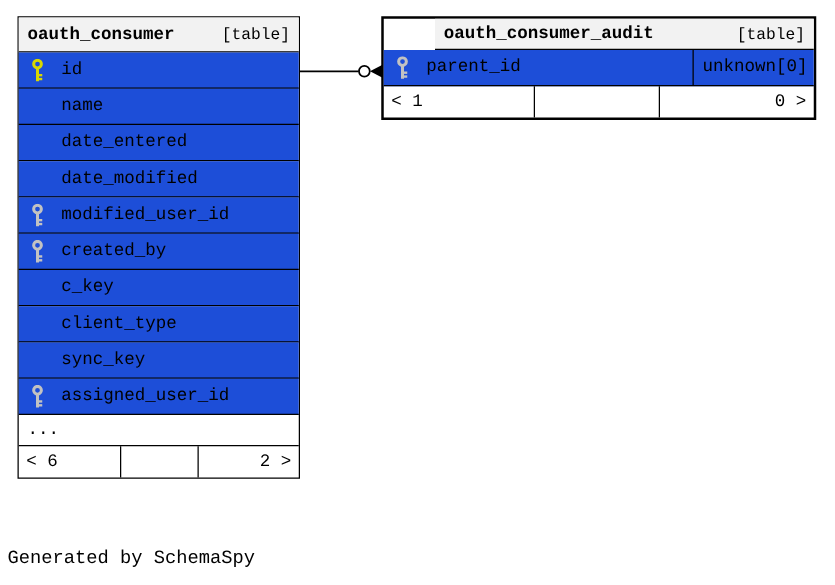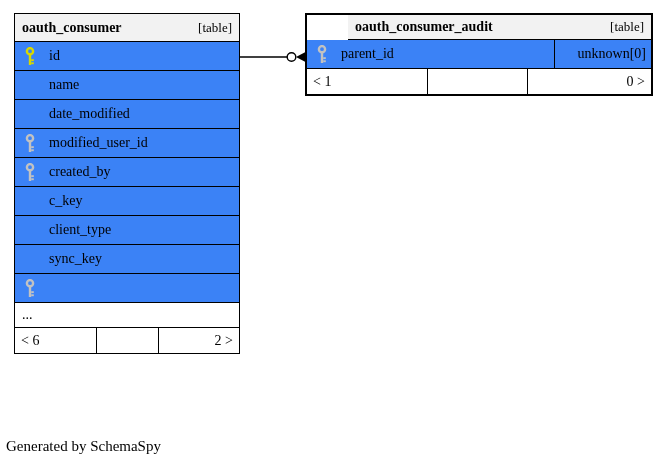--- a/index.html
+++ b/index.html
@@ -1,34 +1,34 @@
 <!DOCTYPE html>
 <html style="--bg: #ffffff; --header-bg: #f2f2f2; --border: #000000; --pk-key: #d8d800; --fk-key: #c2c2c2;"><head>
 <meta charset="utf-8">
 <style>
   html,body { margin:0; padding:0; background:#fff; }
   .canvas {
     position:relative; width:668px; height:468px; background:var(--bg,#fff);
-    font-family:Liberation Serif, serif; color:#000; overflow:hidden;
+    font-family:Liberation Mono, monospace; color:#000; overflow:hidden;
   }
   .dbtable {
     position:absolute; background:#fff; border:1px solid #000; box-sizing:border-box;
   }
   .dbtable.emphasized { border-width:2px; }
   .tbl-header {
     display:flex; justify-content:space-between; align-items:center;
     background:var(--header-bg,#f2f2f2); border-bottom:1px solid #000;
     height:27px; padding:0 7px; box-sizing:content-box;
   }
   .dbtable.emphasized .tbl-header { height:24px;margin-left:41px; }
   .tbl-title { font-weight:bold; font-size:14px; white-space:nowrap; }
   .tbl-badge { font-size:13px; white-space:nowrap; }
   .row {
     display:flex; align-items:center; height:28px; border-bottom:1px solid #000;
-    font-size:14px; background:#3b82f6;
+    font-size:14px; background:#1d4ed8;
   }
   .keyslot { width:30px; flex:none; display:flex; align-items:center; justify-content:center; }
   .key-icon { display:block; }
   .key-primary { color:var(--pk-key,#d8d800); }
   .key-secondary { color:var(--fk-key,#c2c2c2); }
   .col-name { white-space:nowrap; margin-left:4px; }
   .col-type {
     margin-left:auto; width:97px; height:100%; flex:none; box-sizing:border-box;
     border-left:1px solid #000; display:flex; align-items:center;
     justify-content:flex-end; padding-right:5px; white-space:nowrap;
@@ -70,20 +70,24 @@
             </svg>
           </span>
           <span class="col-name">id</span>
         </div>
         <div class="row">
           <span class="keyslot"></span>
           <span class="col-name">name</span>
         </div>
         <div class="row">
           <span class="keyslot"></span>
+          <span class="col-name">date_entered</span>
+        </div>
+        <div class="row">
+          <span class="keyslot"></span>
           <span class="col-name">date_modified</span>
         </div>
         <div class="row">
           <span class="keyslot">
             <svg class="key-icon key-secondary" width="12" height="19" viewBox="0 0 12 19">
               <circle cx="6" cy="4.2" r="3.1" fill="none" stroke="currentColor" stroke-width="2.4"></circle>
               <rect x="4.8" y="7" width="2.4" height="11" fill="currentColor"></rect>
               <rect x="7.2" y="12.2" width="2.6" height="1.9" fill="currentColor"></rect>
               <rect x="7.2" y="15.3" width="2.6" height="1.9" fill="currentColor"></rect>
             </svg>
@@ -115,20 +119,21 @@
         </div>
         <div class="row">
           <span class="keyslot">
             <svg class="key-icon key-secondary" width="12" height="19" viewBox="0 0 12 19">
               <circle cx="6" cy="4.2" r="3.1" fill="none" stroke="currentColor" stroke-width="2.4"></circle>
               <rect x="4.8" y="7" width="2.4" height="11" fill="currentColor"></rect>
               <rect x="7.2" y="12.2" width="2.6" height="1.9" fill="currentColor"></rect>
               <rect x="7.2" y="15.3" width="2.6" height="1.9" fill="currentColor"></rect>
             </svg>
           </span>
+          <span class="col-name">assigned_user_id</span>
         </div>
       </div>
     <div class="ellipsis-row">...</div>
     <div class="tbl-footer">
       <span class="cell left">&lt; 6</span>
       <span class="cell mid"></span>
       <span class="cell right">2 &gt;</span>
     </div>
   </div>
 

